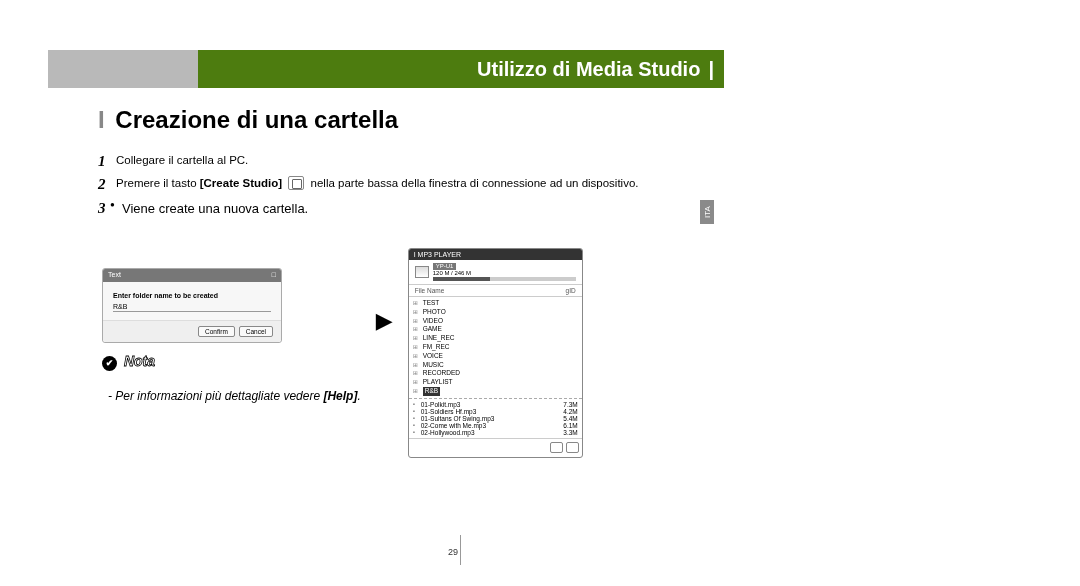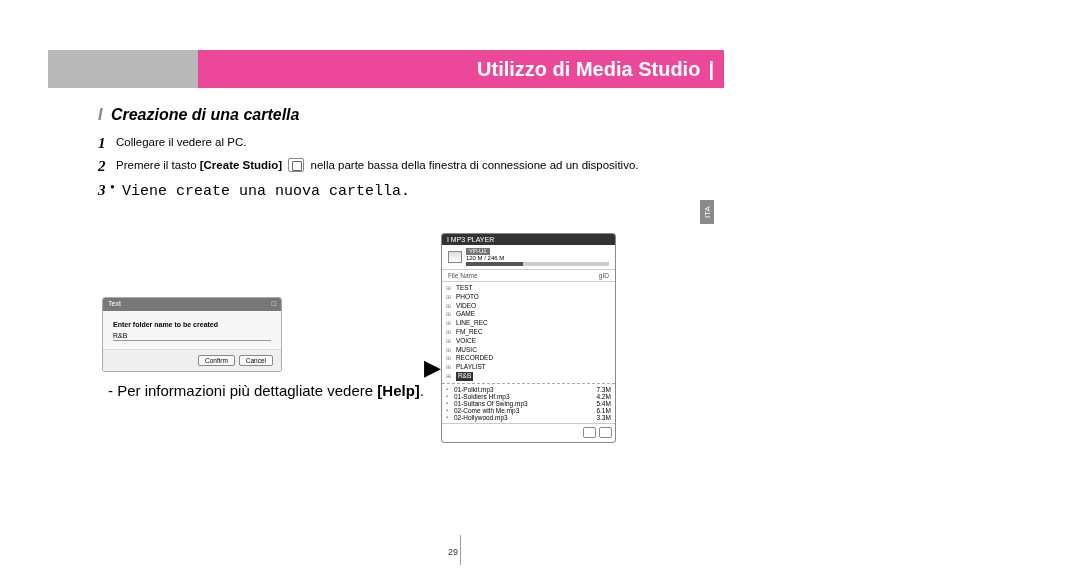--- a/index.html
+++ b/index.html
@@ -19,39 +19,38 @@
   .header-bar {
     height: 38px;
     display: flex;
   }
   .header-left {
     flex: 0 0 150px;
     background: #b9b9b9;
   }
   .header-title {
     flex: 1;
-    background: #ec4899;
+    background: #4d7c0f;
     color: #fff;
     font-weight: bold;
     font-size: 20px;
     display: flex;
     align-items: center;
     justify-content: flex-end;
     padding-right: 10px;
     border-right: 4px solid #fff;
   }
   .content {
     padding: 18px 0 0 50px;
     width: 620px;
   }
   .section-head {
-    font-size: 16px;
+    font-size: 24px;
     font-weight: bold;
-    margin-bottom: 10px;
-    font-style: italic;
+    margin-bottom: 18px;
   }
   .section-head .bar {
     color: #888;
     font-weight: bold;
     margin-right: 4px;
   }
   .steps {
     font-size: 11.5px;
     line-height: 1.5;
   }
@@ -80,34 +79,34 @@
   .icon-box::before {
     content: "";
     position: absolute;
     left: 3px; top: 2px;
     width: 8px; height: 8px;
     border: 1px solid #666;
     border-radius: 1px;
   }
   .bullets {
     padding-left: 24px;
-    font-size: 15px;
-    font-family: Liberation Mono, monospace;
+    font-size: 13px;
   }
   .bullets li { margin: 2px 0; list-style: none; position: relative; }
   .bullets li::before {
     content: "●";
     position: absolute;
     left: -12px; top: 0;
     font-size: 8px;
   }
 
   .figures {
     display: flex;
-    align-items: center;
+    align-items: flex-start;
+    gap: 15px;
     margin-top: 30px;
   }
 
   
   .dlg {
     width: 180px;
     border: 1px solid #aaa;
     border-radius: 3px;
     margin-top: 20px;
     margin-left: 4px;
@@ -269,23 +268,24 @@
     color: #fff;
     border-radius: 50%;
     align-items: center;
     justify-content: center;
     font-size: 9px;
     font-style: normal;
     -webkit-text-stroke: 0;
     margin-right: 3px;
   }
   .nota-text {
-    font-size: 15px;
-    margin-top: 2px;
+    font-size: 12px;
+    margin-top: 18px;
     padding-left: 6px;
+    font-style: italic;
   }
 
   .side-tab {
     position: absolute;
     left: 700px;
     top: 200px;
     width: 14px;
     height: 24px;
     background: #8a8a8a;
     color: #fff;
@@ -327,21 +327,21 @@
 
   <div class="content">
     <div class="section-head">
       <span class="bar">I</span>
       <span>Creazione di una cartella</span>
     </div>
 
     <div class="steps">
       <div class="step">
         <span class="num">1</span>
-        <span>Collegare il vedere al PC.</span>
+        <span>Collegare il cartella al PC.</span>
       </div>
       <div class="step">
         <span class="num">2</span>
         <span>Premere il tasto </span>
         <b>[Create Studio]</b>
         <span class="icon-box"></span>
         <span> nella parte bassa della finestra di connessione ad un dispositivo.</span>
       </div>
       <div class="step">
         <span class="num">3</span>
@@ -362,20 +362,24 @@
             <div class="dlg-label">Enter folder name to be created</div>
             <input class="dlg-input" value="R&amp;B" style="">
           </div>
           <div class="dlg-buttons">
             <span class="btn">Confirm</span>
             <span class="btn">Cancel</span>
           </div>
         </div>
 
         <div class="nota-block">
+          <div class="nota-head">
+            <span class="tick">✔</span>
+            <span>Nota</span>
+          </div>
           <div class="nota-text">
             <span>- Per informazioni più dettagliate vedere </span>
             <b>[Help]</b><span>.</span>
           </div>
         </div>
       </div>
 
       <div class="arrow">▶</div>
 
       <div class="player">

